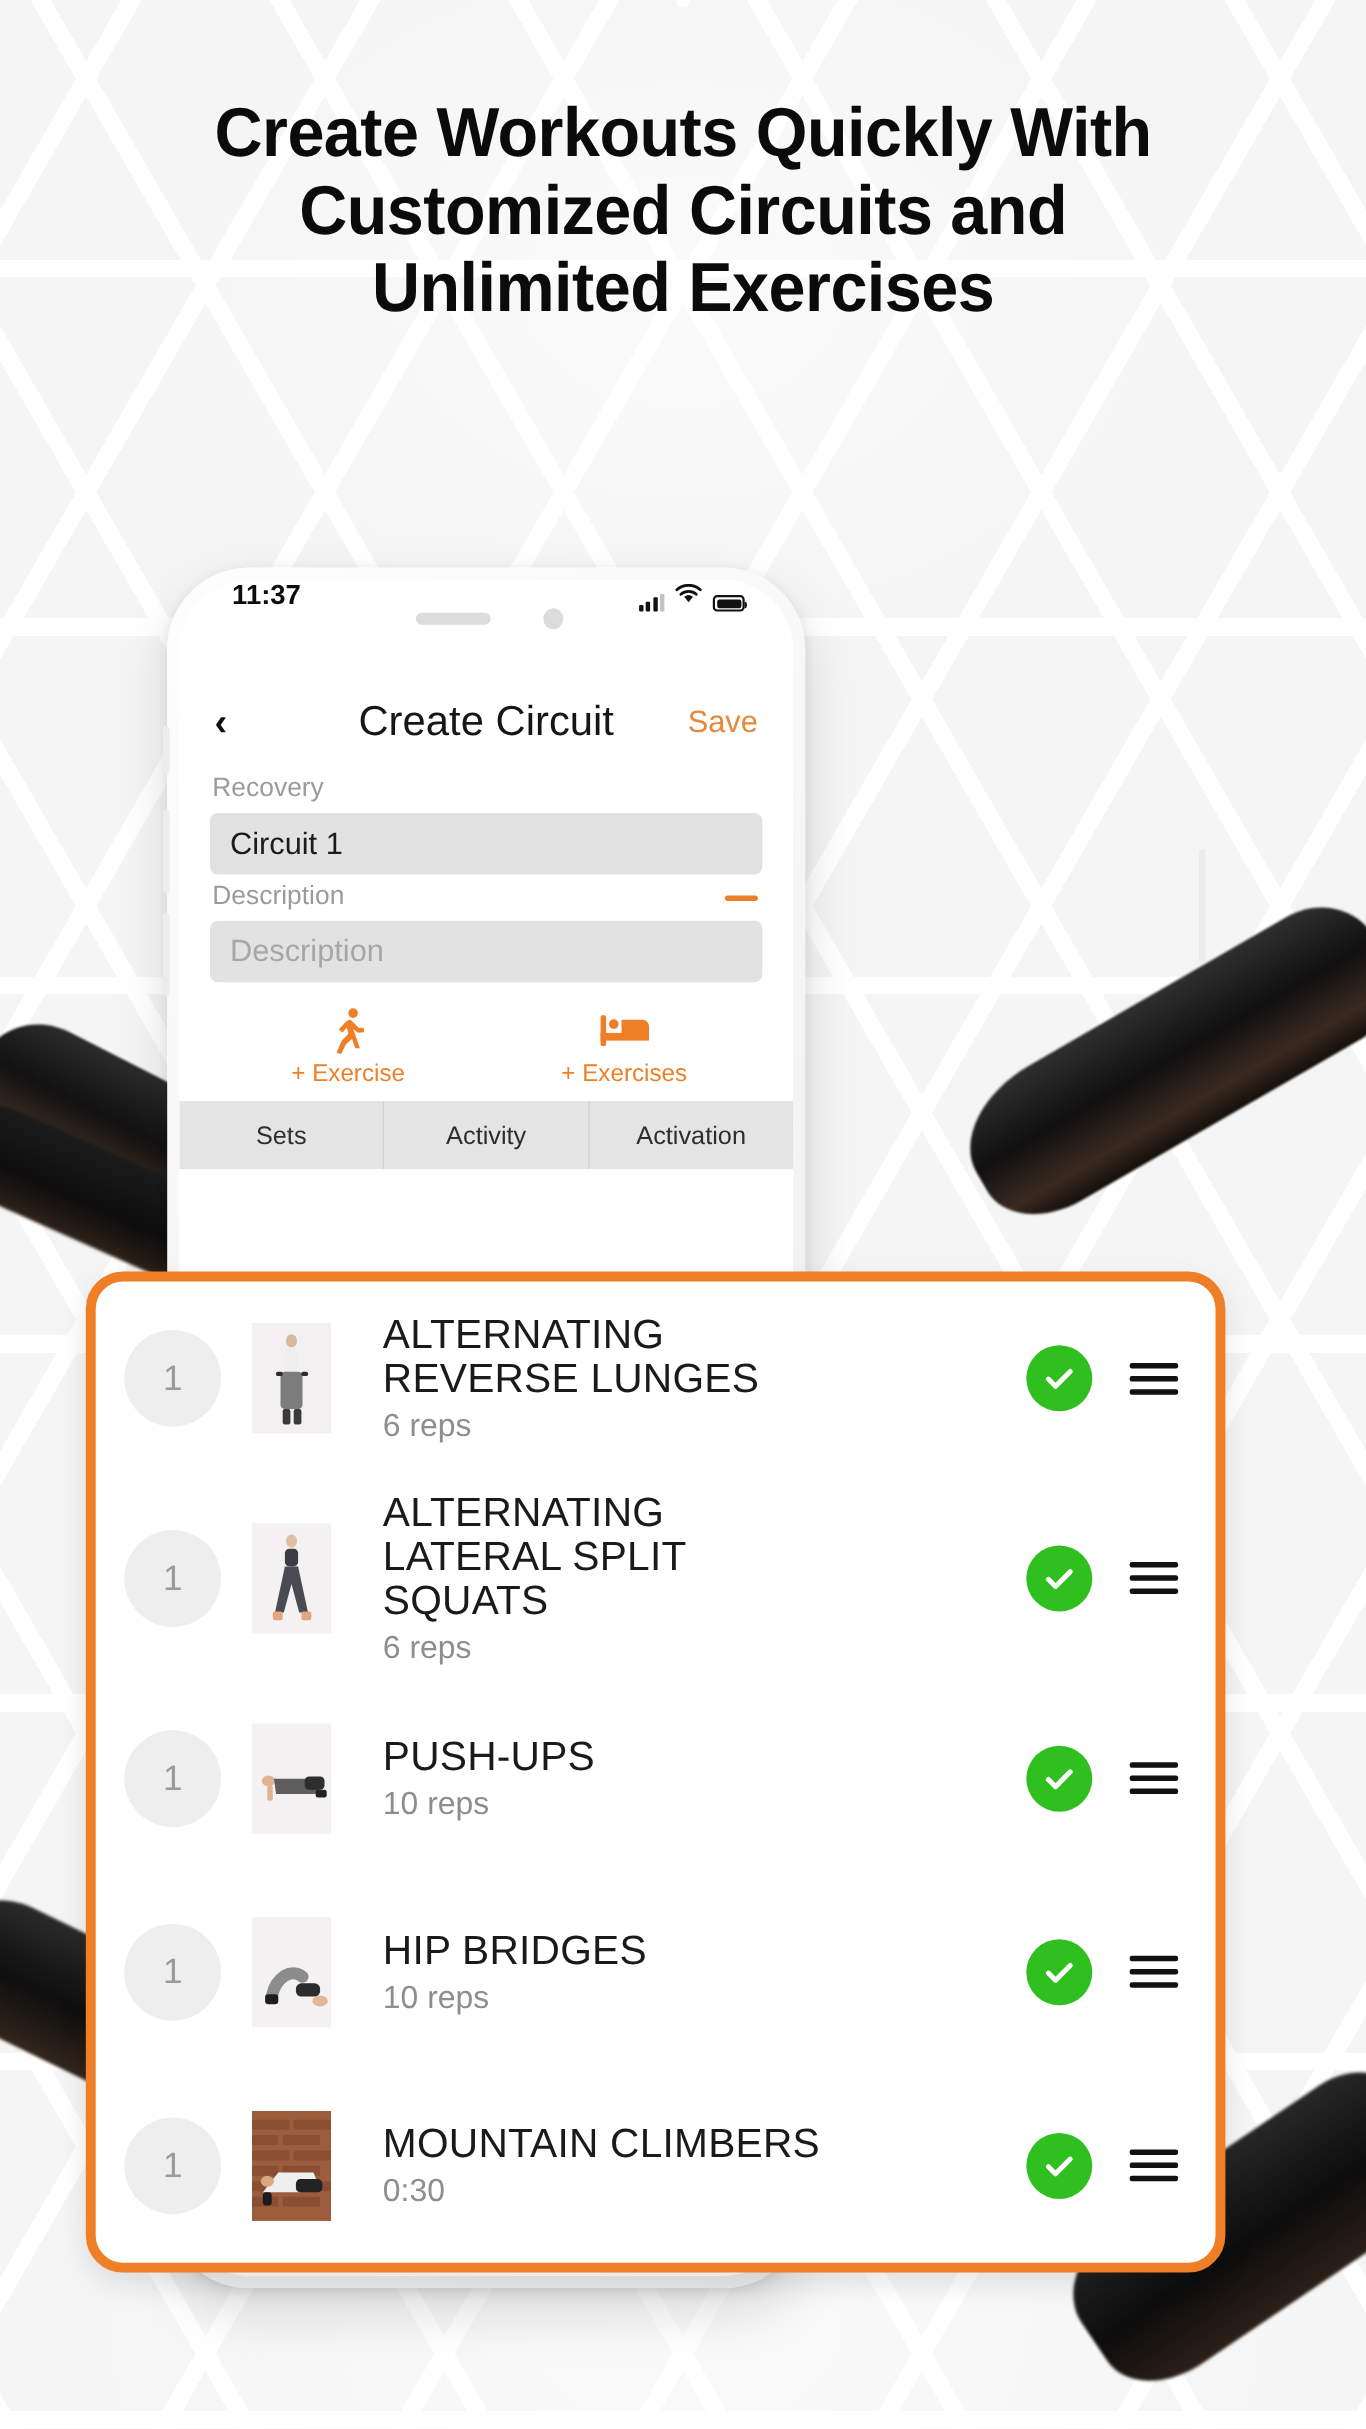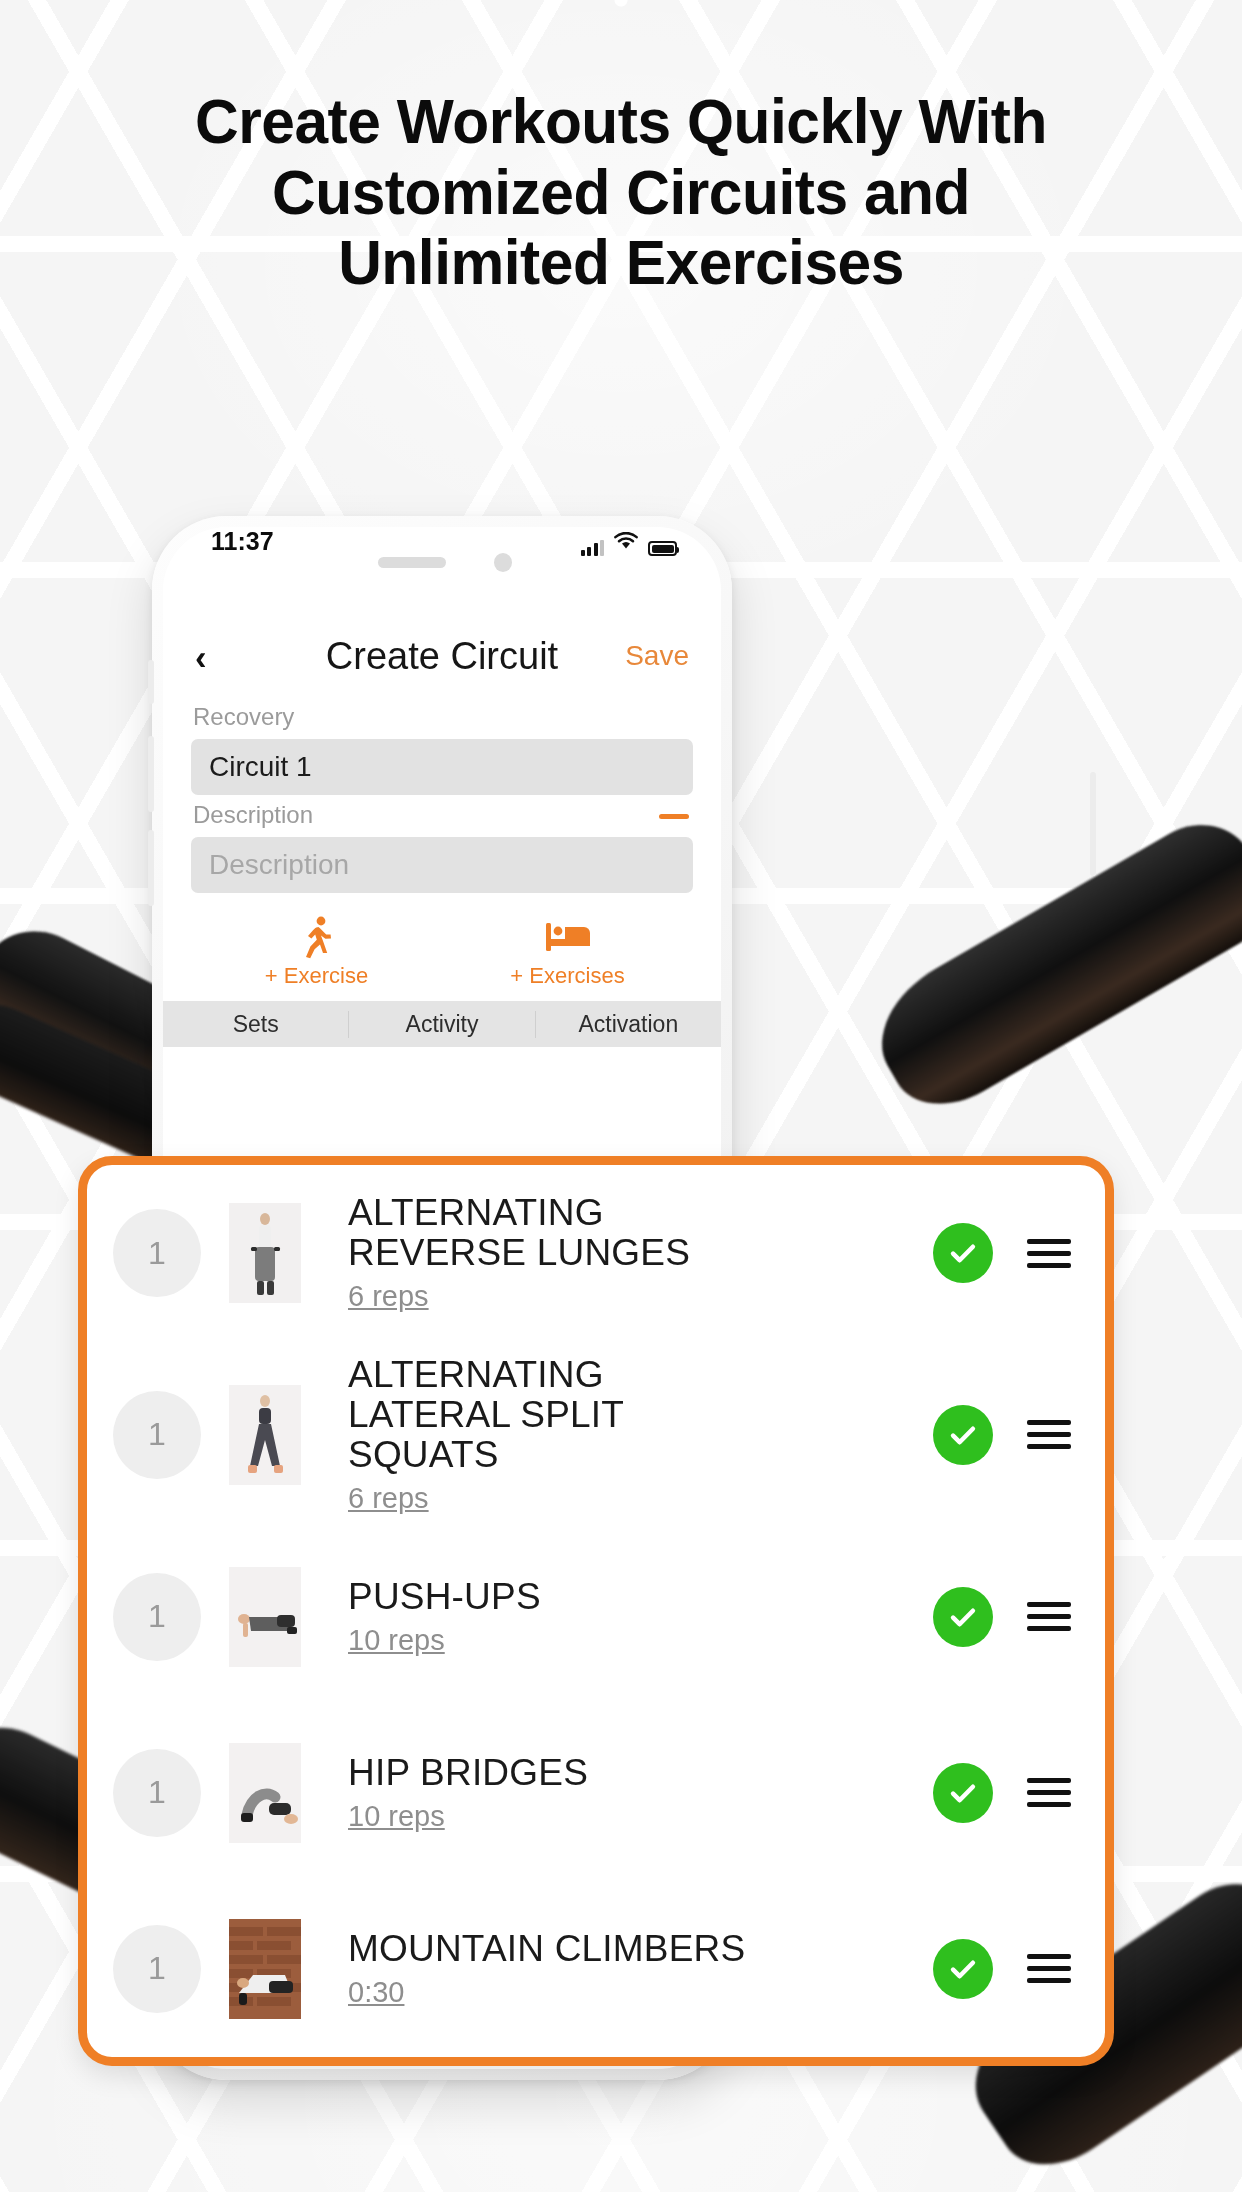--- a/index.html
+++ b/index.html
@@ -167,21 +167,21 @@
   }
   .text-field.placeholder { color:#a7a7a7; }
 
   
   #add-row { display:flex; padding:22px 0 12px 0;align-items:flex-end; }
   .add-btn { flex:1; text-align:center; color:#ef7f26; }
   .add-btn .glyph { font-size:36px; line-height:40px; height:44px; }
   .add-btn .add-label { font-size:22px; margin-top:4px; }
 
   
-  #tabs { display:flex; background:#e4e4e4; height:46px;align-items:center; }
+  #tabs { display:flex; background:#e4e4e4; height:62px; }
   .tab { flex:1; display:flex; align-items:center; justify-content:center; font-size:23px; color:#2d2d2d; border-right:1px solid #cfcfcf; }
   .tab:last-child { border-right:none; }
 
   
   #bg-list { background:#fff; }
 
   
   #home-indicator {
     position:absolute; left:50%; bottom:22px; transform:translateX(-50%);
     width:186px; height:9px; background:#0a0a0a; border-radius:6px;
@@ -214,21 +214,21 @@
     width:72px; height:100px; margin-left:28px; flex:0 0 auto;
     background:#f0eeee; overflow:hidden; position:relative;
   }
   .ex-thumb svg { display:block; width:100%; height:100%; }
   .ex-text { flex:1 1 auto; margin-left:47px; min-width:0; }
   .ex-title {
     font-size:37px; color:#1a1a1a; line-height:1.08;
     letter-spacing:0.2px;
     max-width:420px;
   }
-  .ex-sub { font-size:29px; color:#8e8e8e; margin-top:7px;text-decoration:underline; }
+  .ex-sub { font-size:29px; color:#8e8e8e; margin-top:7px; }
   .ex-check {
     width:60px; height:60px; border-radius:50%;
     background:#2fbf1e; flex:0 0 auto;
     display:flex; align-items:center; justify-content:center;
     margin-left:14px;
   }
   .ex-check svg { width:34px; height:34px; }
   .ex-handle { margin-left:34px; flex:0 0 auto; width:44px; }
   .ex-handle i { display:block; height:5px; background:#111; border-radius:2px; margin:7px 0; }
 </style>

